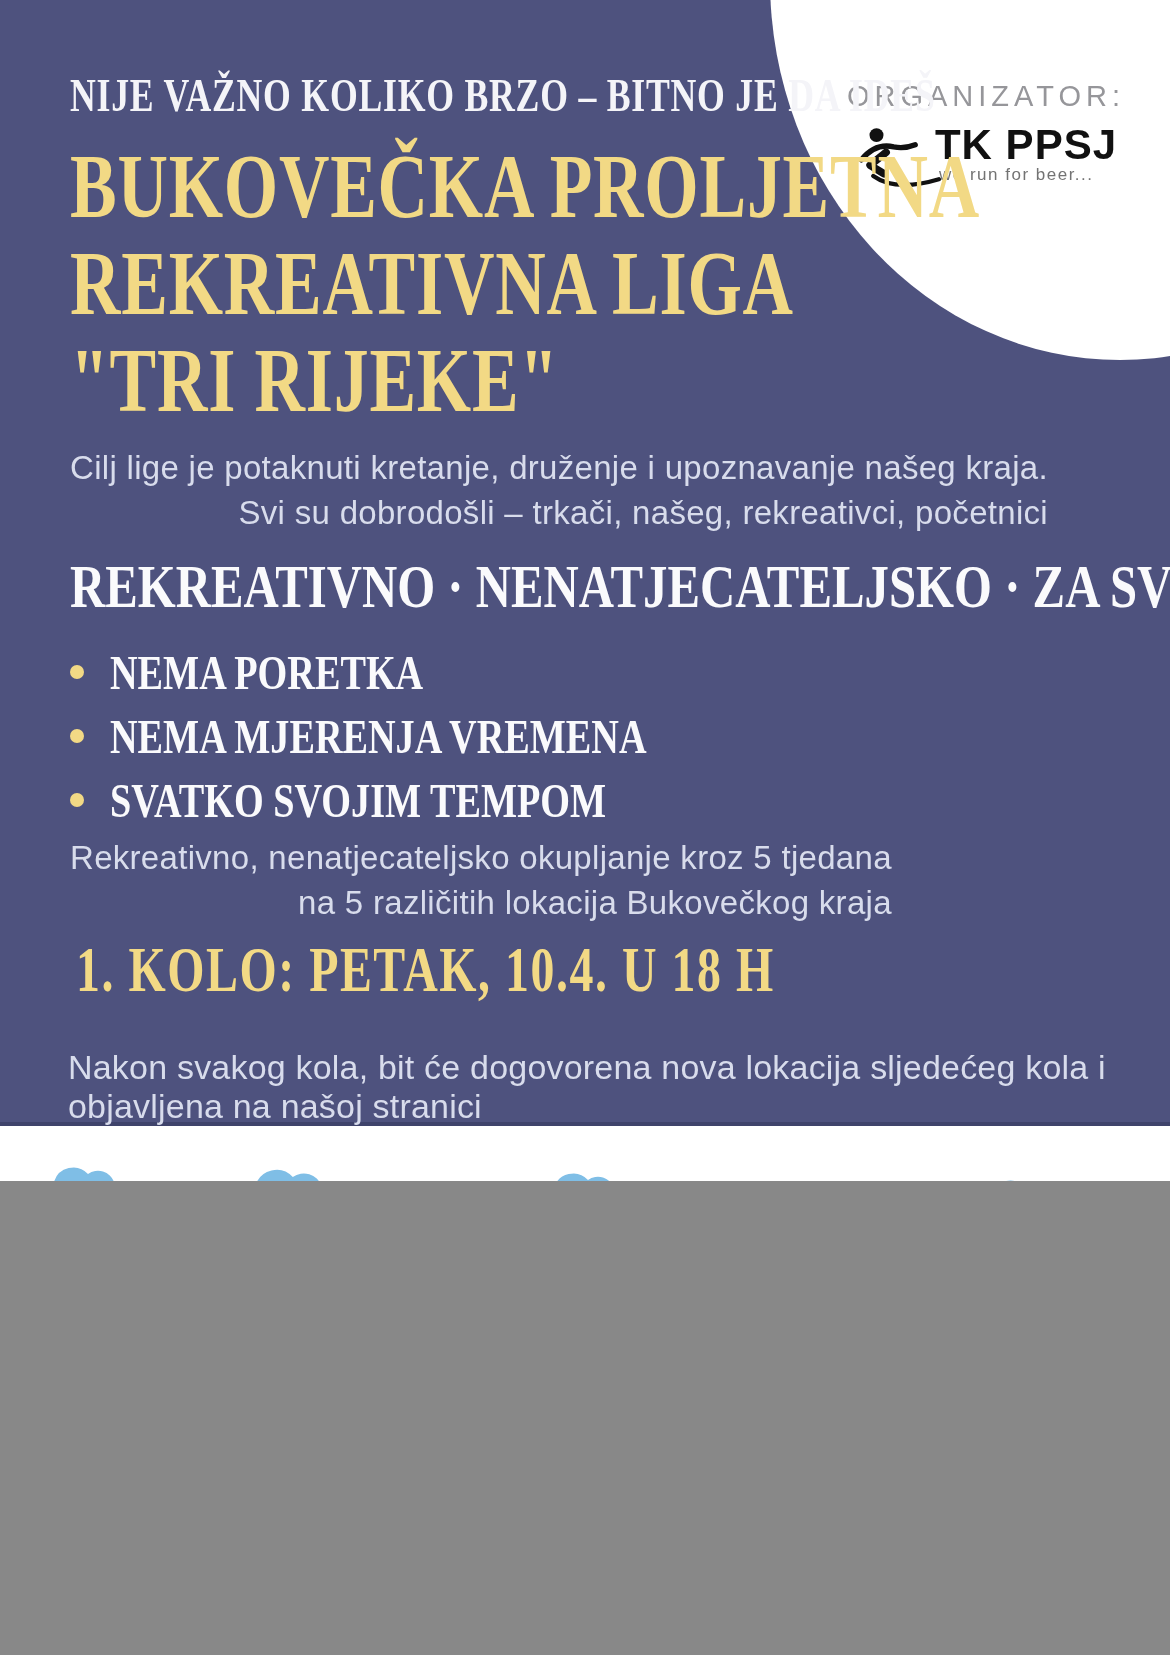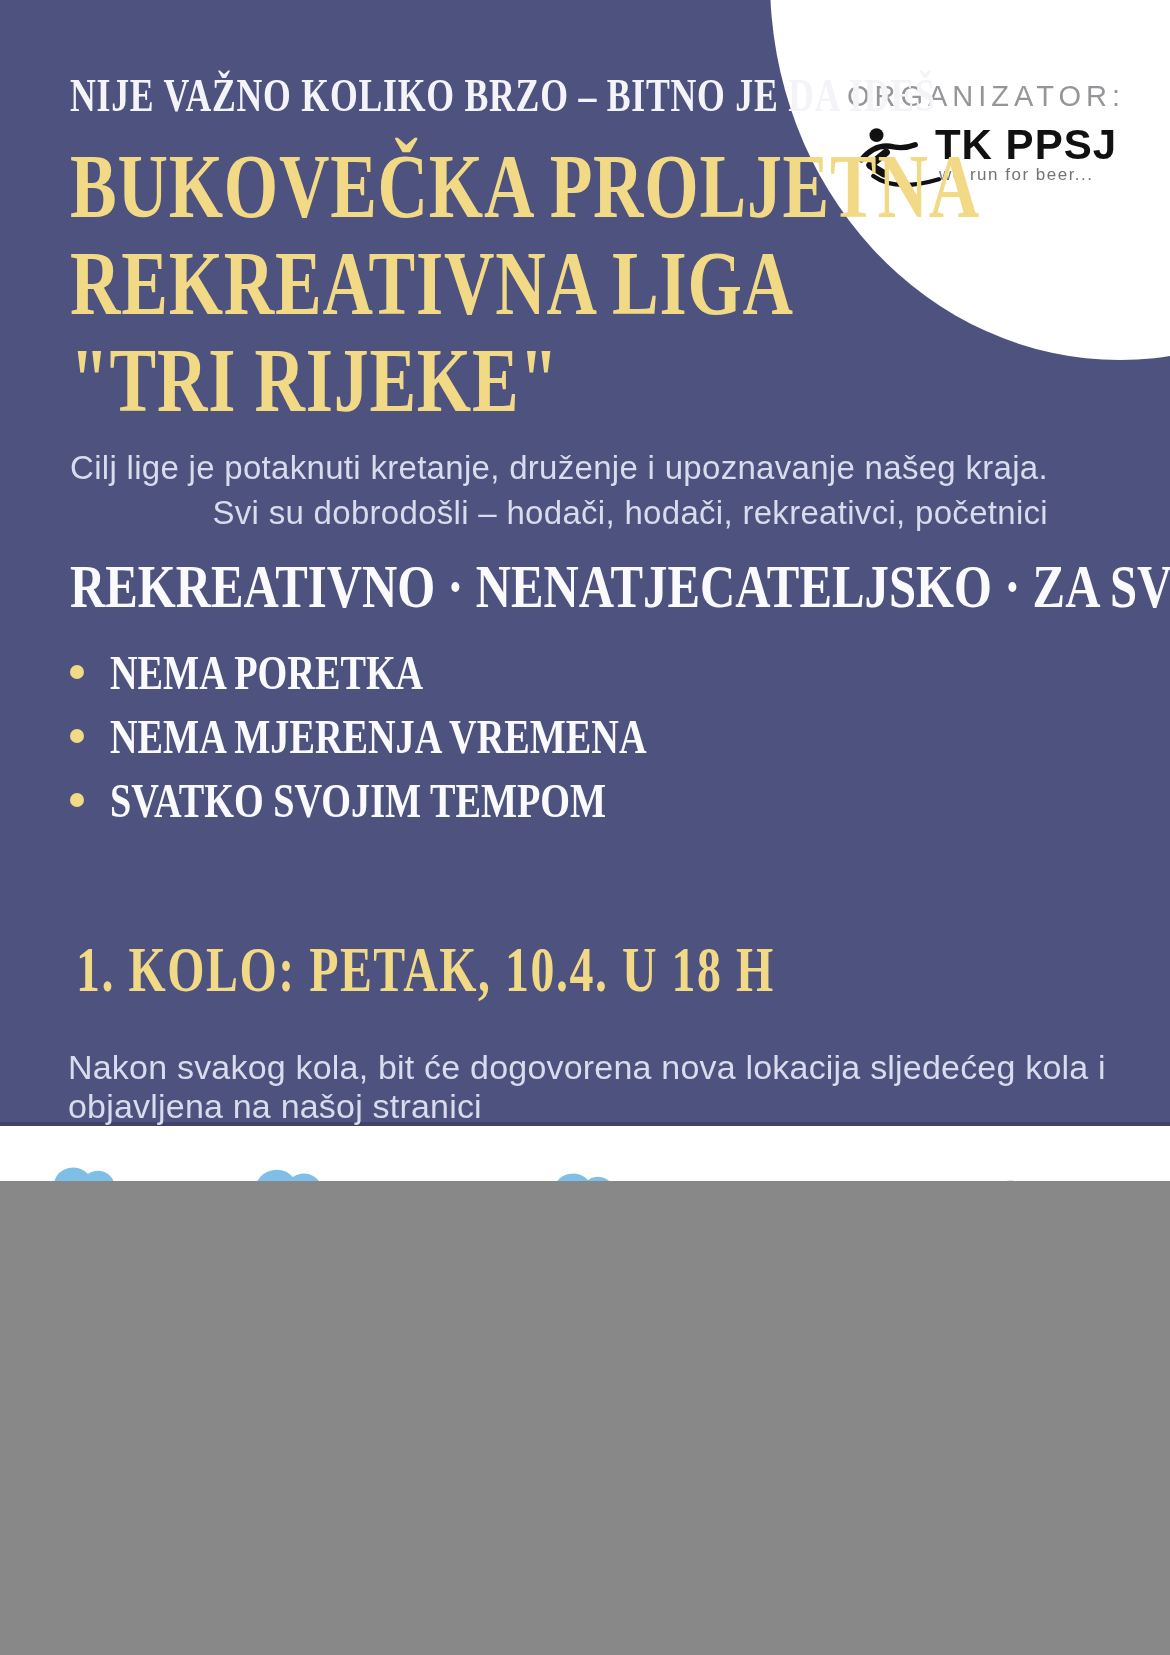--- a/index.html
+++ b/index.html
@@ -97,21 +97,21 @@
   </div>
 
   <div class="title serif">
     <div><span class="cond">BUKOVEČKA PROLJETNA</span></div>
     <div><span class="cond">REKREATIVNA LIGA</span></div>
     <div><span class="cond">"TRI RIJEKE"</span></div>
   </div>
 
   <div class="intro">
     <div>Cilj lige je potaknuti kretanje, druženje i upoznavanje našeg kraja.</div>
-    <div>Svi su dobrodošli – hodači, hodači, rekreativci, početnici</div>
+    <div>Svi su dobrodošli – trkači, našeg, rekreativci, početnici</div>
   </div>
 
   <div class="subheading serif">
     <span class="cond">REKREATIVNO · NENATJECATELJSKO · ZA SVE</span>
   </div>
 
   <ul class="bullets serif">
     <li>
       <span class="bullet-dot"></span>
       <span class="cond">NEMA PORETKA</span>
@@ -119,20 +119,24 @@
     <li>
       <span class="bullet-dot"></span>
       <span class="cond">NEMA MJERENJA VREMENA</span>
     </li>
     <li>
       <span class="bullet-dot"></span>
       <span class="cond">SVATKO SVOJIM TEMPOM</span>
     </li>
   </ul>
 
+  <div class="details">
+    <div>Rekreativno, nenatjecateljsko  okupljanje kroz 5 tjedana</div>
+    <div>na 5 različitih lokacija Bukovečkog kraja</div>
+  </div>
 
   <div class="event-heading serif">
     <span class="cond">1. KOLO: PETAK, 10.4. U 18 H</span>
   </div>
 
   <div class="event-note">Nakon svakog kola, bit će dogovorena nova lokacija sljedećeg kola i objavljena na našoj stranici</div>
 
   <svg class="scene" id="scene" viewBox="0 0 1170 533">
       <defs>
         <path id="cl" d="M0,38 A16,16 0 0 1 14,18 A20,20 0 0 1 48,10 A17,17 0 0 1 74,18 A14,14 0 0 1 88,38 Z"></path>

